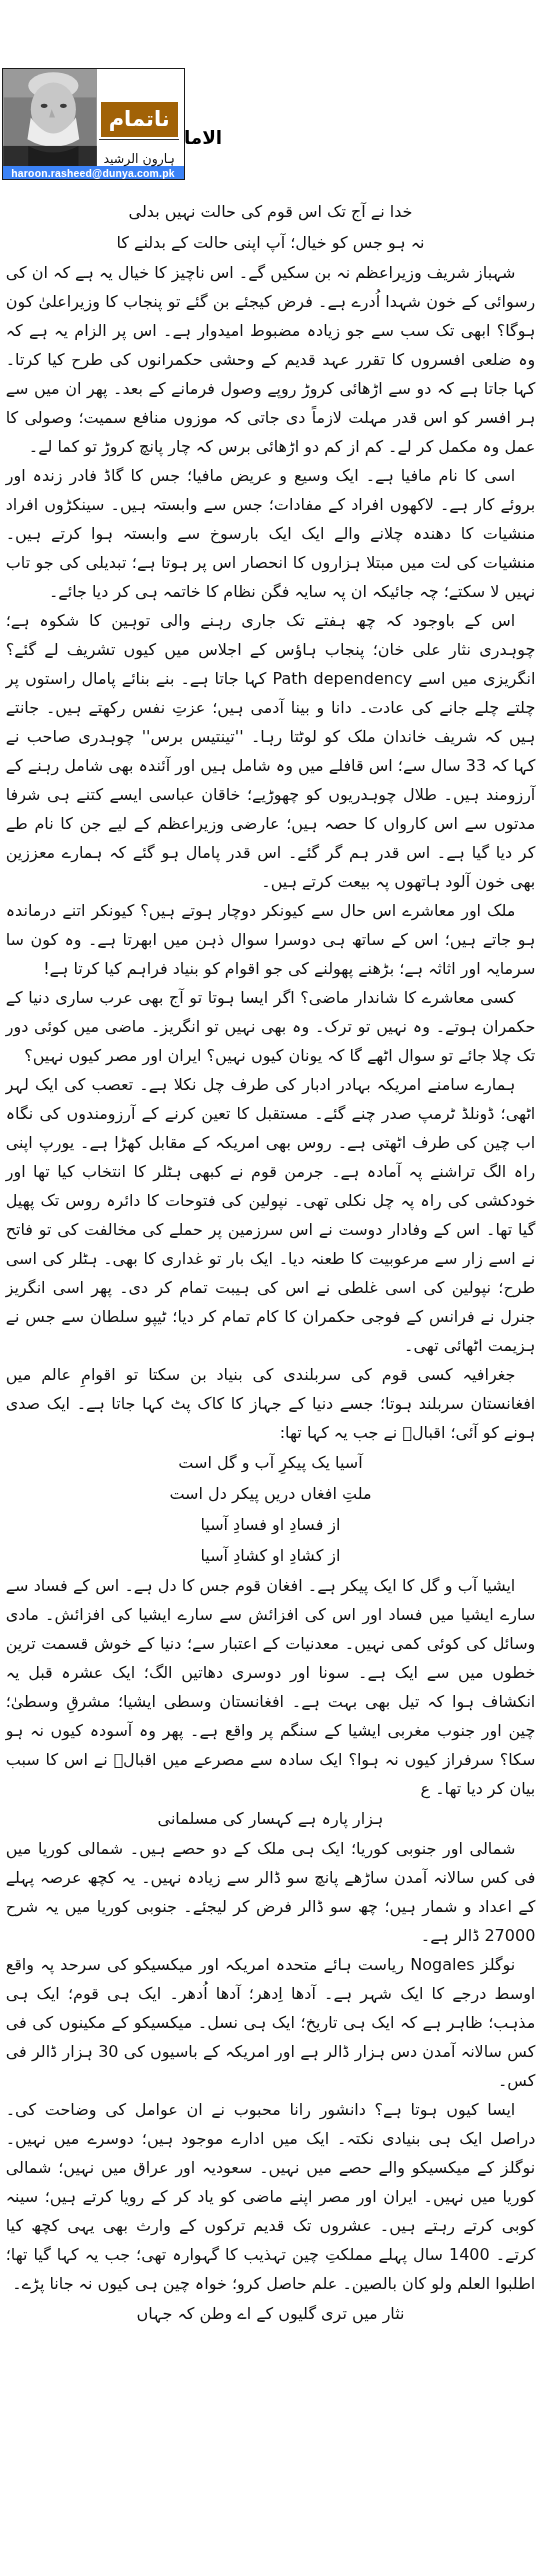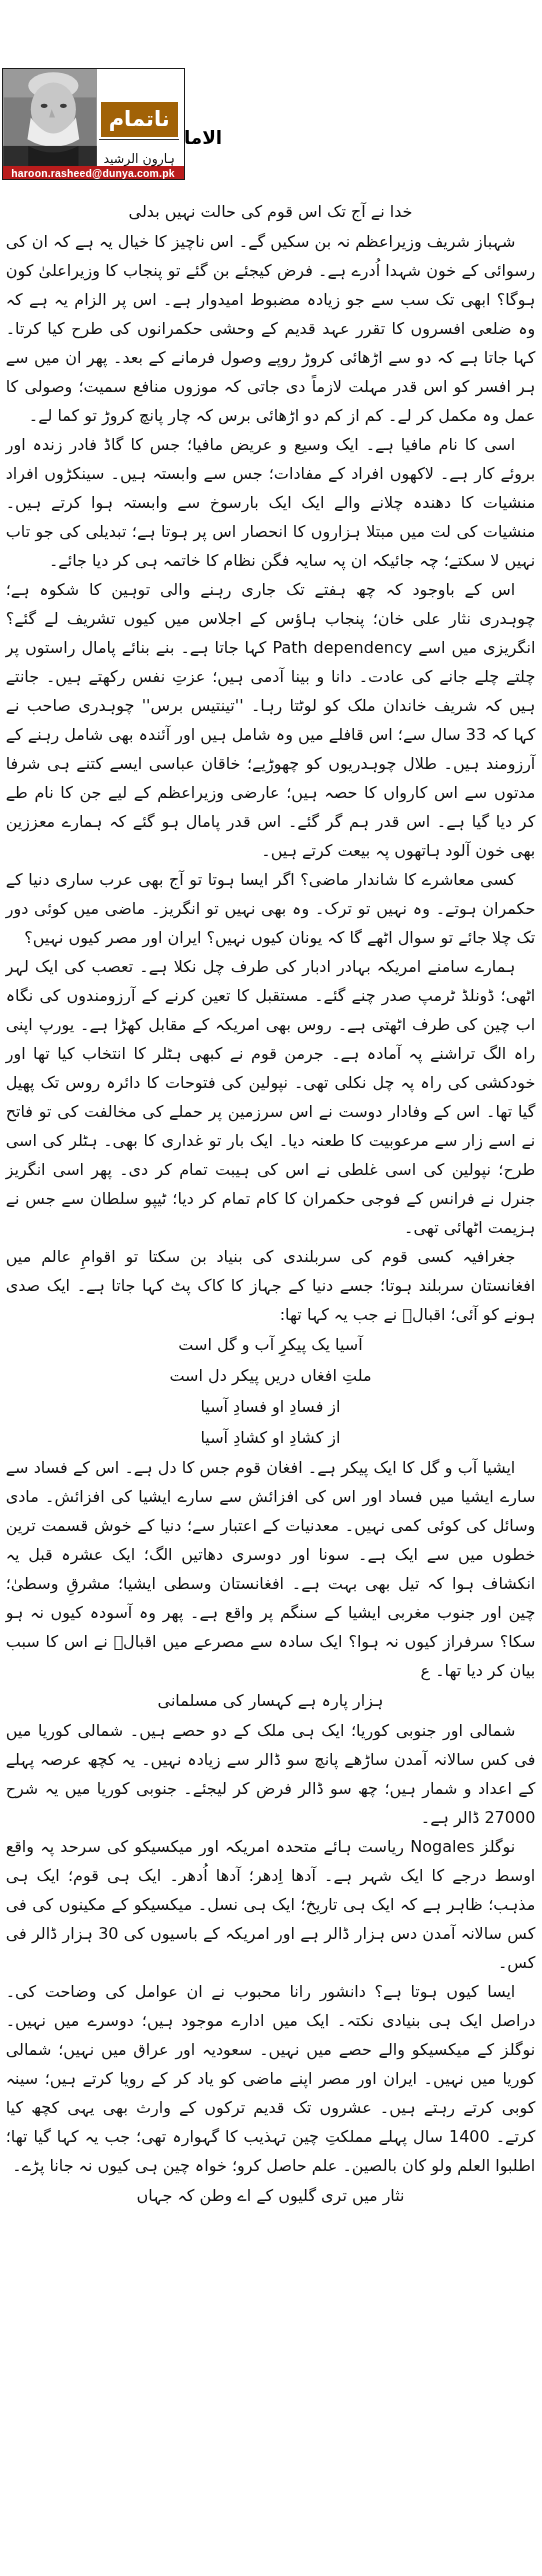--- a/index.html
+++ b/index.html
@@ -52,21 +52,21 @@
     margin-top:2.5px;
     border-top:0.8px solid #333;
     text-align:center;
     font-size:12.5px;
     padding-top:11px;
     white-space:nowrap;
   }
   .photo{flex:0 0 auto;display:block;}
   .emailbar{
     height:15px;
-    background:#b91c1c;
+    background:#3b82f6;
     color:#fff;
     direction:ltr;
     text-align:center;
     font-family:"Liberation Sans", sans-serif;
     font-weight:bold;
     font-size:10.4px;
     line-height:15px;
     letter-spacing:0.2px;
   }
   
@@ -117,23 +117,25 @@
         </svg>
 
       </div>
 
       <div class="emailbar">haroon.rasheed@dunya.com.pk</div>
     </div>
   </div>
 
   <div class="article-body">
       <div class="verse">خدا نے آج تک اس قوم کی حالت نہیں بدلی</div>
+      <div class="verse">نہ ہو جس کو خیال؛ آپ اپنی حالت کے بدلنے کا</div>
       <p class="para">شہباز شریف وزیراعظم نہ بن سکیں گے۔ اس ناچیز کا خیال یہ ہے کہ ان کی رسوائی کے خون شہدا اُدرے ہے۔ فرض کیجئے بن گئے تو پنجاب کا وزیراعلیٰ کون ہوگا؟ ابھی تک سب سے جو زیادہ مضبوط امیدوار ہے۔ اس پر الزام یہ ہے کہ وہ ضلعی افسروں کا تقرر عہد قدیم کے وحشی حکمرانوں کی طرح کیا کرتا۔ کہا جاتا ہے کہ دو سے اڑھائی کروڑ روپے وصول فرمانے کے بعد۔ پھر ان میں سے ہر افسر کو اس قدر مہلت لازماً دی جاتی کہ موزوں منافع سمیت؛ وصولی کا عمل وہ مکمل کر لے۔ کم از کم دو اڑھائی برس کہ چار پانچ کروڑ تو کما لے۔</p>
       <p class="para">اسی کا نام مافیا ہے۔ ایک وسیع و عریض مافیا؛ جس کا گاڈ فادر زندہ اور بروئے کار ہے۔ لاکھوں افراد کے مفادات؛ جس سے وابستہ ہیں۔ سینکڑوں افراد منشیات کا دھندہ چلانے والے ایک ایک بارسوخ سے وابستہ ہوا کرتے ہیں۔ منشیات کی لت میں مبتلا ہزاروں کا انحصار اس پر ہوتا ہے؛ تبدیلی کی جو تاب نہیں لا سکتے؛ چہ جائیکہ ان پہ سایہ فگن نظام کا خاتمہ ہی کر دیا جائے۔</p>
       <p class="para">اس کے باوجود کہ چھ ہفتے تک جاری رہنے والی توہین کا شکوہ ہے؛ چوہدری نثار علی خان؛ پنجاب ہاؤس کے اجلاس میں کیوں تشریف لے گئے؟ انگریزی میں اسے Path dependency کہا جاتا ہے۔ بنے بنائے پامال راستوں پر چلتے چلے جانے کی عادت۔ دانا و بینا آدمی ہیں؛ عزتِ نفس رکھتے ہیں۔ جانتے ہیں کہ شریف خاندان ملک کو لوٹتا رہا۔ ''تینتیس برس'' چوہدری صاحب نے کہا کہ 33 سال سے؛ اس قافلے میں وہ شامل ہیں اور آئندہ بھی شامل رہنے کے آرزومند ہیں۔ طلال چوہدریوں کو چھوڑیے؛ خاقان عباسی ایسے کتنے ہی شرفا مدتوں سے اس کارواں کا حصہ ہیں؛ عارضی وزیراعظم کے لیے جن کا نام طے کر دیا گیا ہے۔ اس قدر ہم گر گئے۔ اس قدر پامال ہو گئے کہ ہمارے معززین بھی خون آلود ہاتھوں پہ بیعت کرتے ہیں۔</p>
+      <p class="para">ملک اور معاشرے اس حال سے کیونکر دوچار ہوتے ہیں؟ کیونکر اتنے درماندہ ہو جاتے ہیں؛ اس کے ساتھ ہی دوسرا سوال ذہن میں ابھرتا ہے۔ وہ کون سا سرمایہ اور اثاثہ ہے؛ بڑھنے پھولنے کی جو اقوام کو بنیاد فراہم کیا کرتا ہے!</p>
       <p class="para">کسی معاشرے کا شاندار ماضی؟ اگر ایسا ہوتا تو آج بھی عرب ساری دنیا کے حکمران ہوتے۔ وہ نہیں تو ترک۔ وہ بھی نہیں تو انگریز۔ ماضی میں کوئی دور تک چلا جائے تو سوال اٹھے گا کہ یونان کیوں نہیں؟ ایران اور مصر کیوں نہیں؟</p>
       <p class="para">ہمارے سامنے امریکہ بہادر ادبار کی طرف چل نکلا ہے۔ تعصب کی ایک لہر اٹھی؛ ڈونلڈ ٹرمپ صدر چنے گئے۔ مستقبل کا تعین کرنے کے آرزومندوں کی نگاہ اب چین کی طرف اٹھتی ہے۔ روس بھی امریکہ کے مقابل کھڑا ہے۔ یورپ اپنی راہ الگ تراشنے پہ آمادہ ہے۔ جرمن قوم نے کبھی ہٹلر کا انتخاب کیا تھا اور خودکشی کی راہ پہ چل نکلی تھی۔ نپولین کی فتوحات کا دائرہ روس تک پھیل گیا تھا۔ اس کے وفادار دوست نے اس سرزمین پر حملے کی مخالفت کی تو فاتح نے اسے زار سے مرعوبیت کا طعنہ دیا۔ ایک بار تو غداری کا بھی۔ ہٹلر کی اسی طرح؛ نپولین کی اسی غلطی نے اس کی ہیبت تمام کر دی۔ پھر اسی انگریز جنرل نے فرانس کے فوجی حکمران کا کام تمام کر دیا؛ ٹیپو سلطان سے جس نے ہزیمت اٹھائی تھی۔</p>
       <p class="para">جغرافیہ کسی قوم کی سربلندی کی بنیاد بن سکتا تو اقوامِ عالم میں افغانستان سربلند ہوتا؛ جسے دنیا کے جہاز کا کاک پٹ کہا جاتا ہے۔ ایک صدی ہونے کو آئی؛ اقبالؔ نے جب یہ کہا تھا:</p>
       <div class="verse">آسیا یک پیکرِ آب و گل است</div>
       <div class="verse">ملتِ افغاں دریں پیکر دل است</div>
       <div class="verse">از فسادِ او فسادِ آسیا</div>
       <div class="verse">از کشادِ او کشادِ آسیا</div>
       <p class="para">ایشیا آب و گل کا ایک پیکر ہے۔ افغان قوم جس کا دل ہے۔ اس کے فساد سے سارے ایشیا میں فساد اور اس کی افزائش سے سارے ایشیا کی افزائش۔ مادی وسائل کی کوئی کمی نہیں۔ معدنیات کے اعتبار سے؛ دنیا کے خوش قسمت ترین خطوں میں سے ایک ہے۔ سونا اور دوسری دھاتیں الگ؛ ایک عشرہ قبل یہ انکشاف ہوا کہ تیل بھی بہت ہے۔ افغانستان وسطی ایشیا؛ مشرقِ وسطیٰ؛ چین اور جنوب مغربی ایشیا کے سنگم پر واقع ہے۔ پھر وہ آسودہ کیوں نہ ہو سکا؟ سرفراز کیوں نہ ہوا؟ ایک سادہ سے مصرعے میں اقبالؔ نے اس کا سبب بیان کر دیا تھا۔ ع</p>
       <div class="verse">ہزار پارہ ہے کہسار کی مسلمانی</div>
       <p class="para">شمالی اور جنوبی کوریا؛ ایک ہی ملک کے دو حصے ہیں۔ شمالی کوریا میں فی کس سالانہ آمدن ساڑھے پانچ سو ڈالر سے زیادہ نہیں۔ یہ کچھ عرصہ پہلے کے اعداد و شمار ہیں؛ چھ سو ڈالر فرض کر لیجئے۔ جنوبی کوریا میں یہ شرح 27000 ڈالر ہے۔</p>

